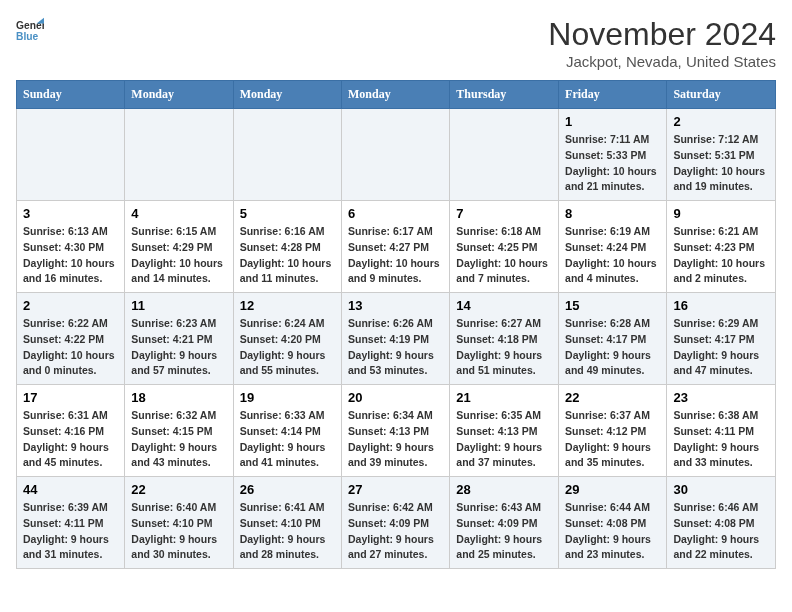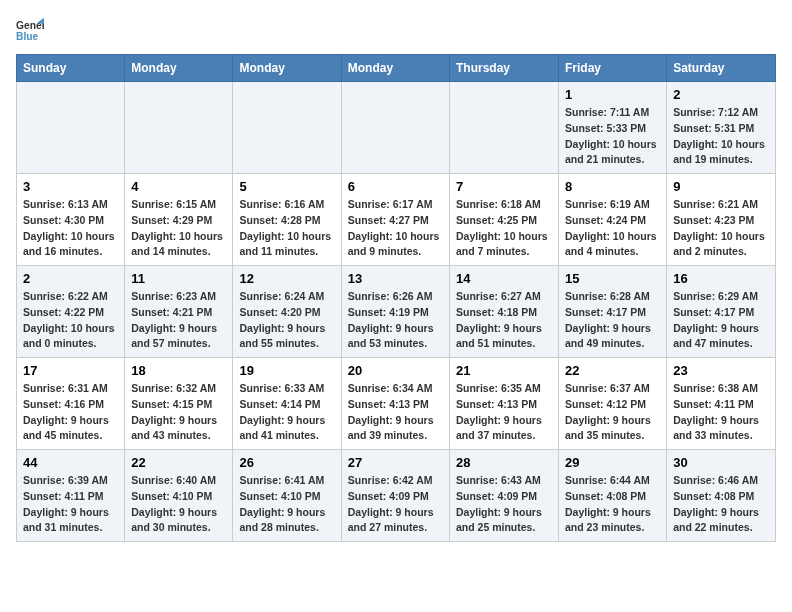--- a/index.html
+++ b/index.html
@@ -43,20 +43,21 @@
       font-size: 11px;
     }
     thead tr th {
       background-color: #4a7fb5;
       color: #fff;
       text-align: left;
       padding: 6px 6px;
       font-size: 12px;
       font-weight: bold;
       border: 1px solid #3a6fa5;
+      font-family: Liberation Serif, serif;
     }
     tbody tr {
       vertical-align: top;
     }
     tbody tr:nth-child(odd) {
       background-color: #f0f4f8;
     }
     tbody tr:nth-child(even) {
       background-color: #ffffff;
     }
@@ -89,20 +90,24 @@
 </head>
 <body>
 
 <div class="header">
   <div class="logo">
     <svg class="logo-icon" viewBox="0 0 30 30">
       <text x="0" y="14" font-size="11" font-weight="bold" fill="#333">General</text>
       <text x="0" y="26" font-size="11" font-weight="bold" fill="#4a90c4">Blue</text>
       <polygon points="22,8 30,8 30,2" fill="#4a90c4"></polygon>
     </svg>
+  </div>
+  <div class="title-block">
+    <div class="month-title">November 2024</div>
+    <div class="location">Jackpot, Nevada, United States</div>
   </div>
 </div>
 
 <table>
   <thead>
     <tr>
       <th>Sunday</th>
       <th>Monday</th>
       <th>Monday</th>
       <th>Monday</th>

